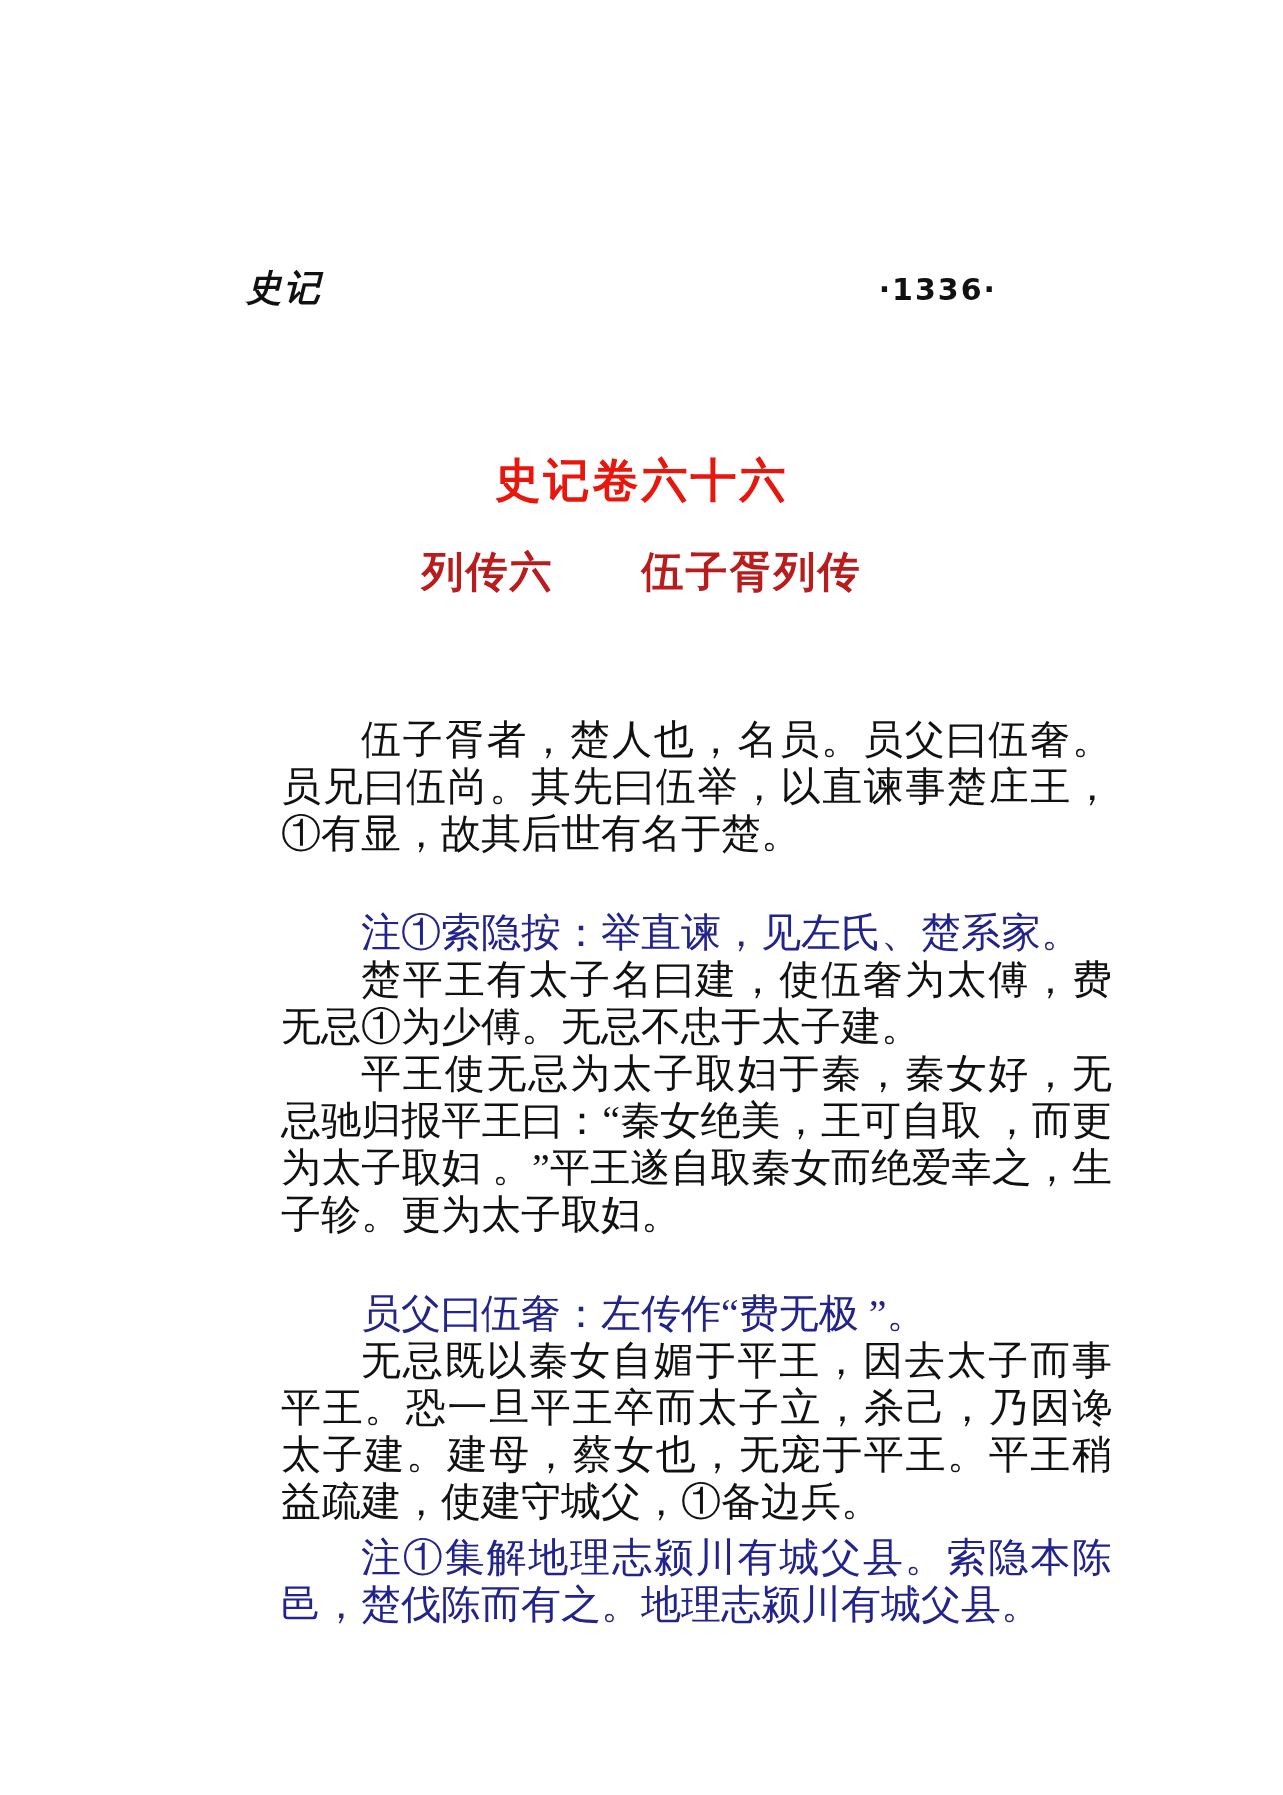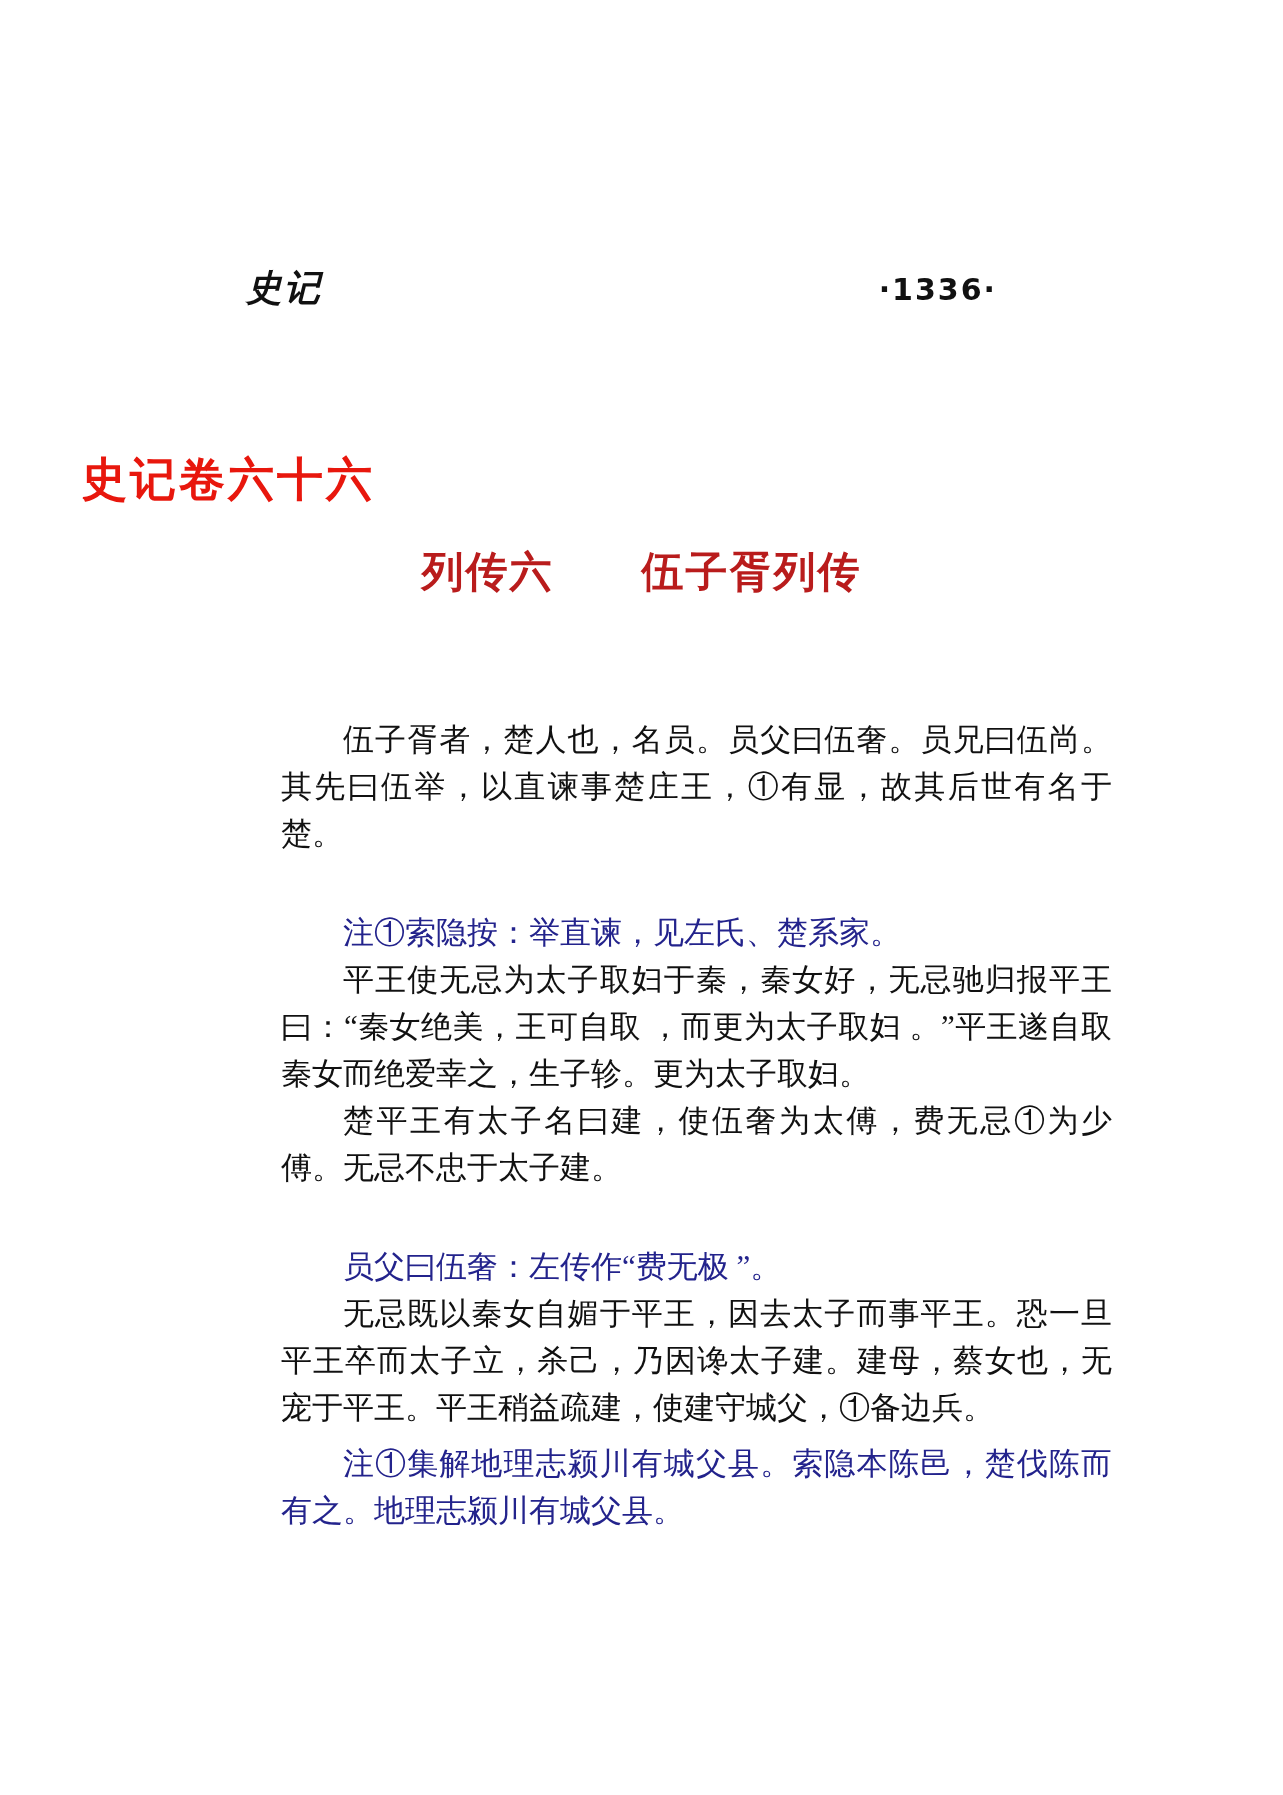--- a/index.html
+++ b/index.html
@@ -32,22 +32,22 @@
   .page-number {
     font-family: "DejaVu Sans", "Liberation Sans", sans-serif;
     font-weight: 700;
     font-size: 30px;
     letter-spacing: 2px;
   }
 
   
   .chapter-title {
     margin: 144px 0 0 0;
-    text-align: left;
-    font-family: Liberation Serif, serif;
+    text-align: center;
+    font-family: Liberation Sans, sans-serif;
     font-weight: 700;
     font-size: 46px;
     line-height: 52px;
     letter-spacing: 3px;
     color: var(--title_red, #e8170d);
   }
   .section-title {
     margin: 42px 0 0 0;
     text-align: center;
     font-family: "Liberation Sans", "DejaVu Sans", sans-serif;
@@ -56,21 +56,21 @@
     line-height: 48px;
     letter-spacing: 2px;
     color: #b91c1c;
   }
 
   
   .body-text {
     margin-top: 120px;
     padding: 0 90px 0 200px;
     font-family: "Liberation Serif", "DejaVu Serif", serif;
-    font-size: 31px;
+    font-size: 40px;
     line-height: 47px;
     text-align: justify;
     color: var(--body_black, #111111);
   }
   .body-text p {
     margin: 0;
     text-indent: 2em;
   }
   .body-text p.note {
     margin-top: 52px;
@@ -90,20 +90,20 @@
     <span class="page-number">·1336·</span>
   </header>
 
   <h1 class="chapter-title">史记卷六十六</h1>
 
   <h2 class="section-title">列传六　　伍子胥列传</h2>
 
   <main class="body-text">
     <p class="para">伍子胥者，楚人也，名员。员父曰伍奢。员兄曰伍尚。其先曰伍举，以直谏事楚庄王，①有显，故其后世有名于楚。</p>
     <p class="note">注①索隐按：举直谏，见左氏、楚系家。</p>
+    <p class="para">楚平王有太子名曰建，使伍奢为太傅，费无忌①为少傅。无忌不忠于太子建。</p>
     <p class="para">平王使无忌为太子取妇于秦，秦女好，无忌驰归报平王曰：“秦女绝美，王可自取 ，而更为太子取妇 。”平王遂自取秦女而绝爱幸之，生子轸。更为太子取妇。</p>
-    <p class="para">楚平王有太子名曰建，使伍奢为太傅，费无忌①为少傅。无忌不忠于太子建。</p>
     <p class="note">员父曰伍奢：左传作“费无极 ”。</p>
     <p class="para">无忌既以秦女自媚于平王，因去太子而事平王。恐一旦平王卒而太子立，杀己，乃因谗太子建。建母，蔡女也，无宠于平王。平王稍益疏建，使建守城父，①备边兵。</p>
     <p class="note tight">注①集解地理志颍川有城父县。索隐本陈邑，楚伐陈而有之。地理志颍川有城父县。</p>
   </main>
 
 </div>
 
 </body></html>

